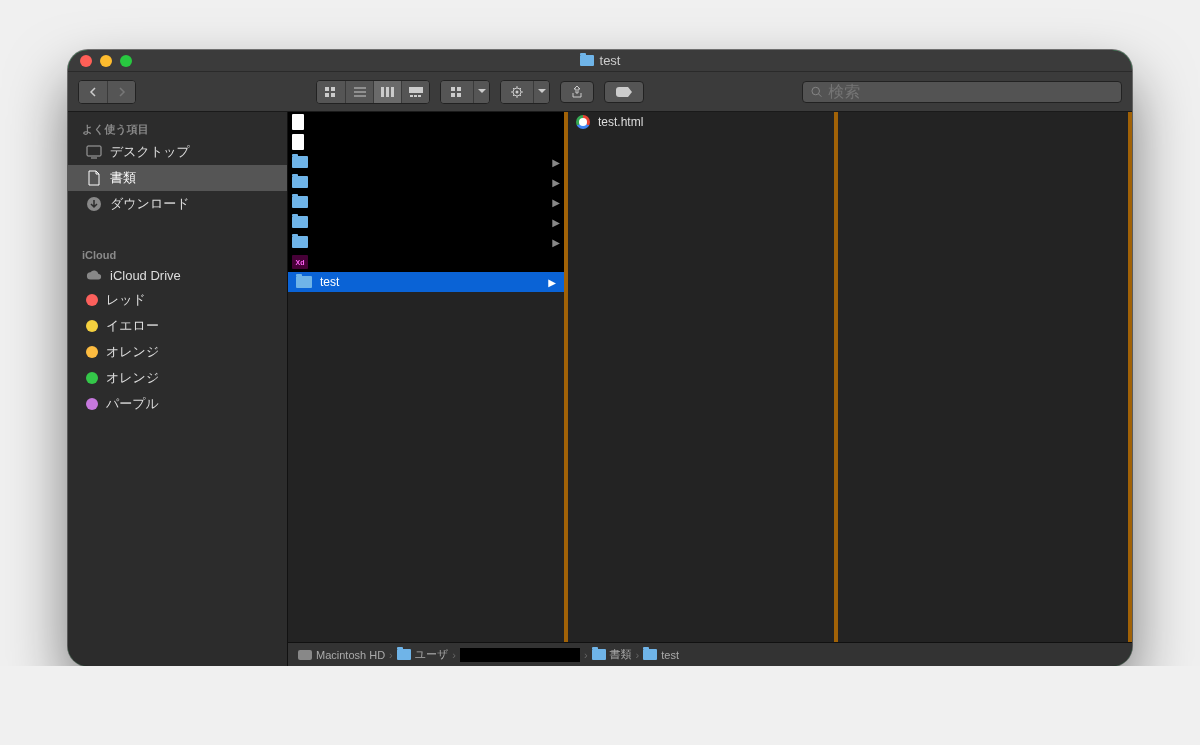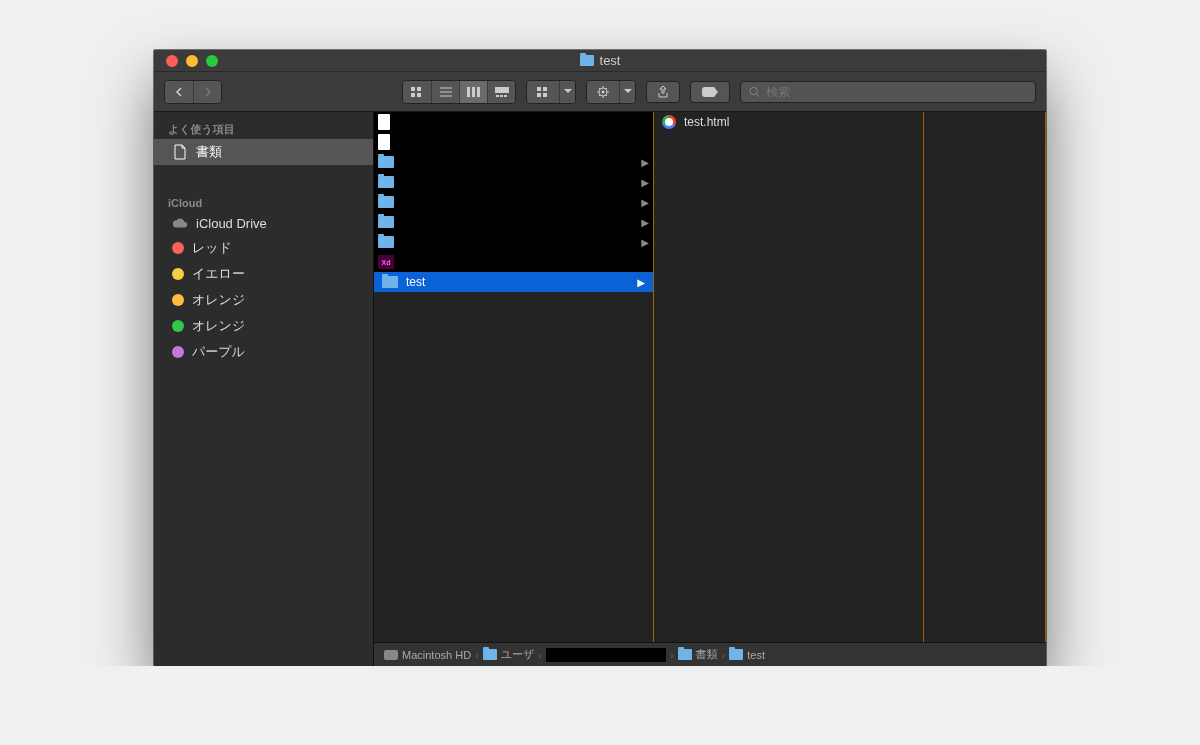--- a/index.html
+++ b/index.html
@@ -7,24 +7,24 @@
     background: #f0f0f0;
     font-family: -apple-system, "Helvetica Neue", Arial, sans-serif;
     font-size: 13px;
     color: #ddd;
     display: flex;
     justify-content: center;
     align-items: flex-start;
     padding-top: 50px;
   }
   .window {
-    width: 892px;
+    width: 1064px;
     height: 616px;
     background: #22c55e;
-    border-radius: 1px;
+    border-radius: 20px;
     box-shadow: 0 30px 60px rgba(0,0,0,0.5), 0 0 0 1px rgba(0,0,0,0.5);
     overflow: hidden;
     display: flex;
     flex-direction: column;
   }
   
   .titlebar {
     height: 22px;
     background: #3b3b3b;
     display: flex;
@@ -124,21 +124,21 @@
     gap: 6px;
     color: #888;
     max-width: 320px;
     margin-left: auto;
   }
   .search input {
     background: transparent;
     border: none;
     outline: none;
     color: #ccc;
-    font-size: 12px;
+    font-size: 16px;
     width: 100%;
   }
   
   .body {
     flex: 1;
     display: flex;
     background: #232323;
     overflow: hidden;
   }
   .sidebar {
@@ -182,21 +182,21 @@
     flex: 1;
     display: flex;
     flex-direction: column;
   }
   .column-row {
     flex: 1;
     display: flex;
     overflow: hidden;
   }
   .column {
-    border-right: 1px solid #a16207;
+    border-right: 4px solid #a16207;
     overflow-y: auto;
     display: flex;
     flex-direction: column;
     background: #232323;
   }
   .column.c1 { width: 280px; }
   .column.c2 { width: 270px; }
   .column.c3 { flex: 1; }
   .col-item {
     display: flex;
@@ -408,29 +408,47 @@
         </svg>
       <input type="text" placeholder="検索" style="">
     </div>
   </div>
 
   <div class="body">
 
     <div class="sidebar">
       <div class="sb-header">よく使う項目</div>
       <div id="fav-list">
+          <div class="sb-item">
+            <span class="sb-icon">
+              <svg width="16" height="14" viewBox="0 0 16 14">
+                <rect x="1" y="1" width="14" height="10" rx="1" fill="none" stroke="#aaa"></rect>
+                <line x1="5" y1="13" x2="11" y2="13" stroke="#aaa"></line>
+              </svg>
+            </span>
+            <span>デスクトップ</span>
+          </div>
           <div class="sb-item selected">
             <span class="sb-icon">
               <svg width="14" height="16" viewBox="0 0 14 16">
                 <path d="M2 1h7l3 3v11H2z" fill="none" stroke="#fff"></path>
                 <path d="M9 1v3h3" fill="none" stroke="#fff"></path>
               </svg>
             </span>
             <span>書類</span>
           </div>
+          <div class="sb-item">
+            <span class="sb-icon">
+              <svg width="16" height="16" viewBox="0 0 16 16">
+                <circle cx="8" cy="8" r="7" fill="#888"></circle>
+                <path d="M8 4v6M5 8l3 3 3-3" stroke="#2c2c2c" stroke-width="1.5" fill="none"></path>
+              </svg>
+            </span>
+            <span>ダウンロード</span>
+          </div>
         </div>
       <div class="sb-header" style="margin-top:26px">iCloud</div>
       <div id="icloud-list">
           <div class="sb-item">
             <span class="sb-icon">
               <svg width="18" height="12" viewBox="0 0 18 12">
                 <path d="M5 11a4 4 0 010-8 5 5 0 019 2 3 3 0 010 6H5z" fill="#888"></path>
               </svg>
             </span>
             <span>iCloud Drive</span>

